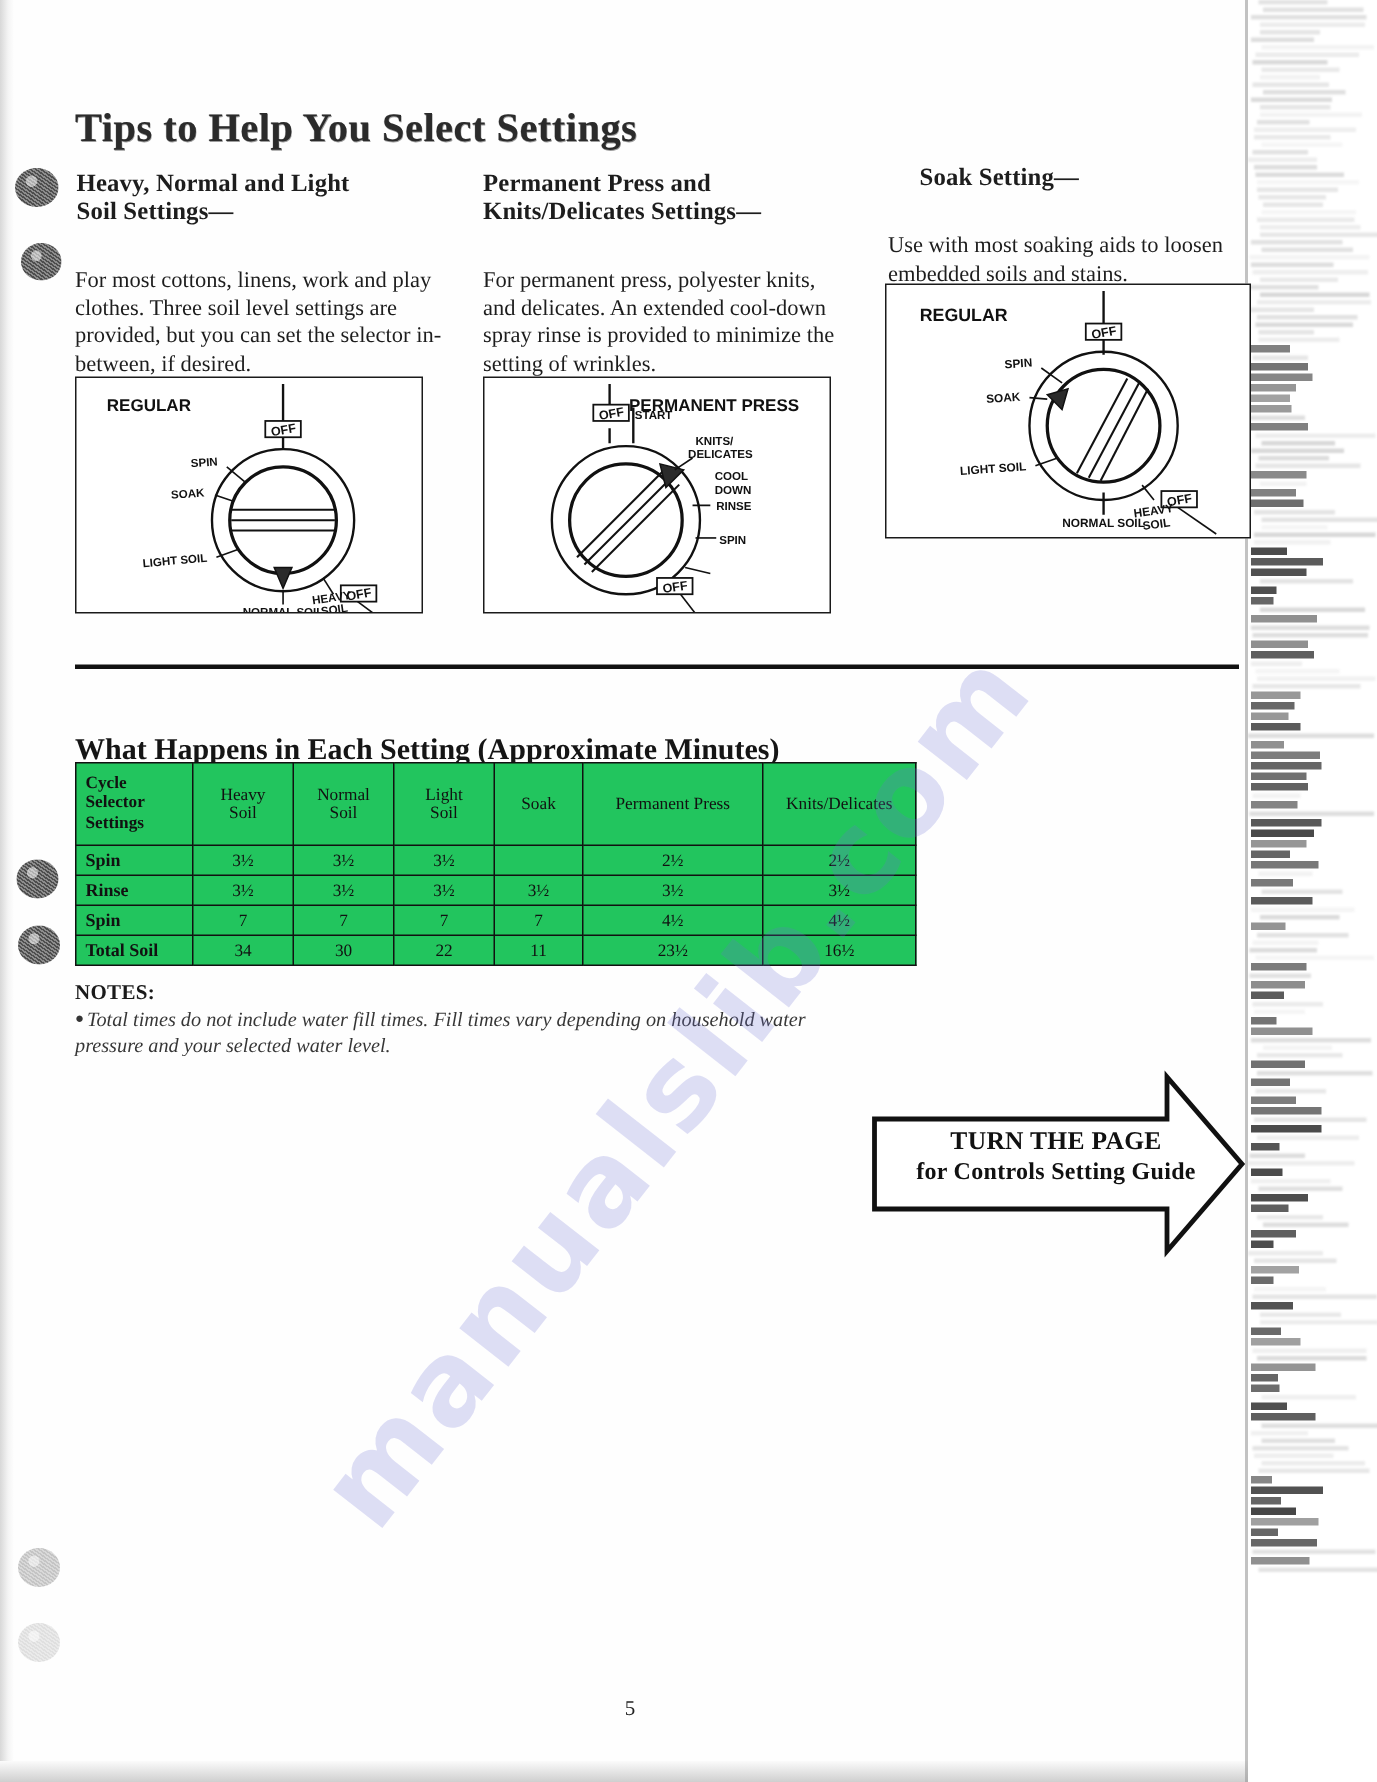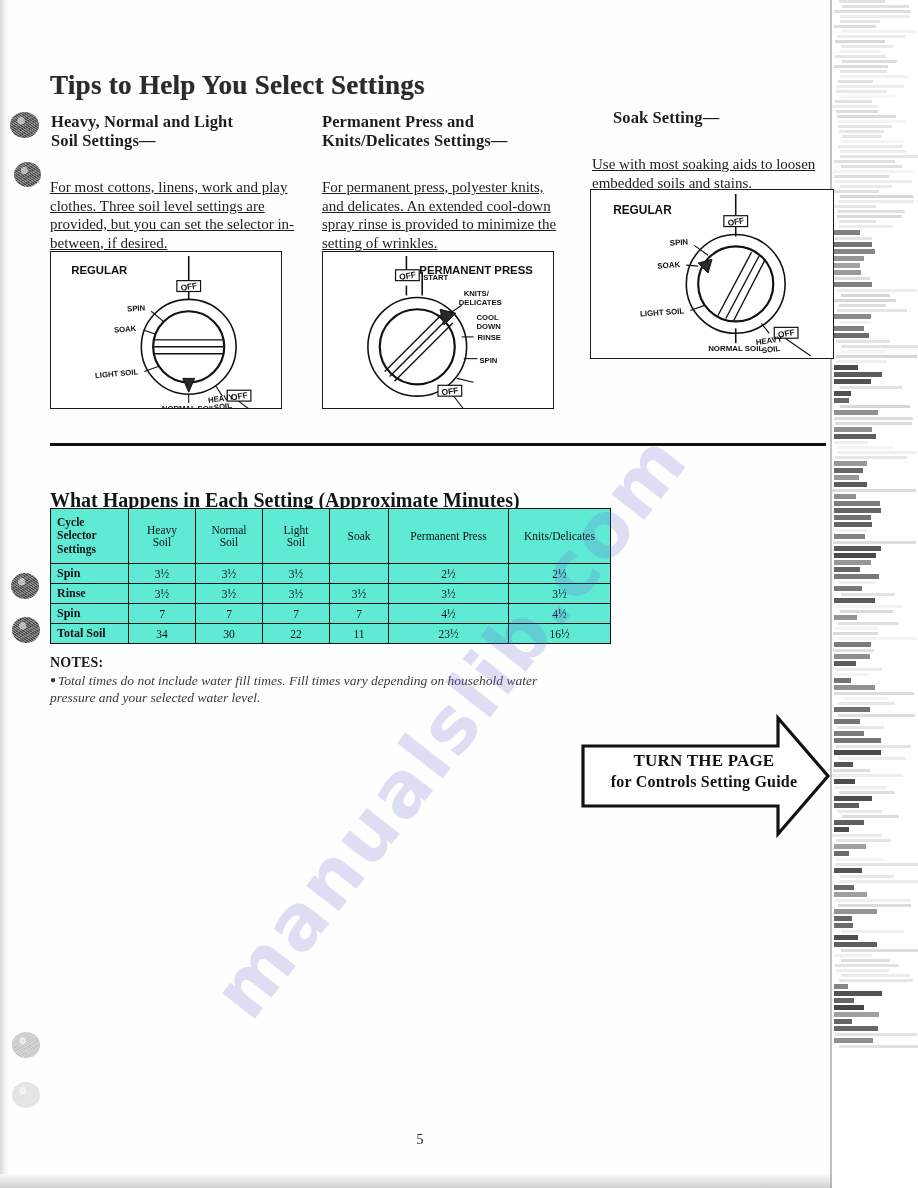--- a/index.html
+++ b/index.html
@@ -120,21 +120,20 @@
     font-weight: bold;
     line-height: 19px;
     color: #1d1d1d;
     letter-spacing: .1px;
   }
   .col-body {
     position: absolute;
     font-size: 15px;
     line-height: 18.5px;
     color: #1d1d1d;
-    text-decoration: underline;
   }
 
   #col1-head { left: 51px; top: 112px; width: 250px; }
   #col1-body { left: 50px; top: 163px; width: 245px; }
   #col2-head { left: 322px; top: 112px; width: 260px; }
   #col2-body { left: 322px; top: 163px; width: 245px; }
   #col3-head { left: 592px; top: 108px; width: 250px; margin-left: 21px; }
   #col3-body { left: 592px; top: 140px; width: 240px; }
 
   
@@ -164,21 +163,21 @@
     font-weight: bold;
     color: #151515;
   }
 
   #cycle-table {
     position: absolute;
     left: 50px; top: 508px;
     border-collapse: collapse;
     font-size: 11.5px;
     color: #111;
-    background: #5eead4;
+    background: #22c55e;
   }
   #cycle-table td, #cycle-table th {
     border: 1.1px solid #111;
     text-align: center;
     padding: 2px 3px;
     font-weight: normal;
     vertical-align: middle;
   }
   #cycle-table thead th {
     font-size: 11.5px;

